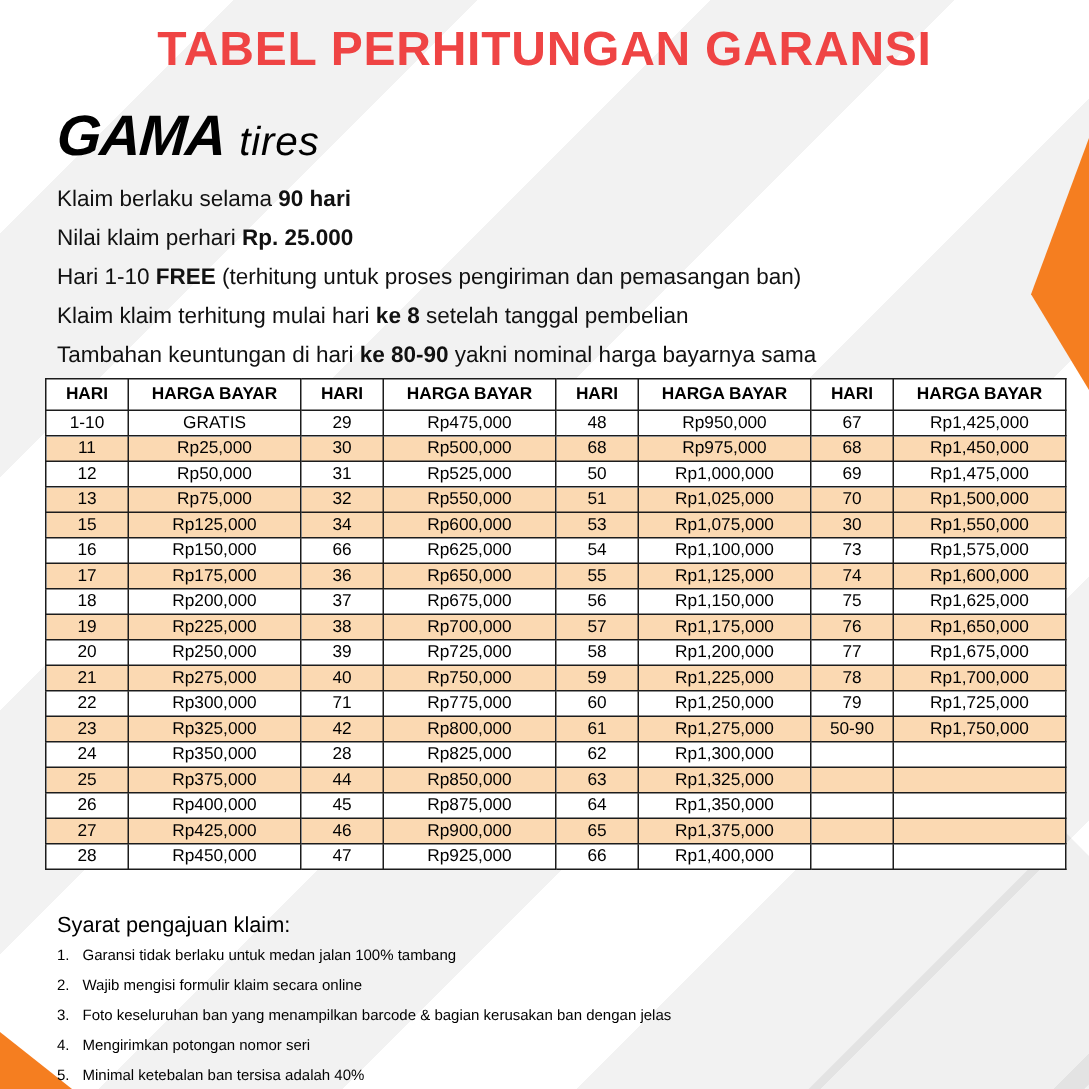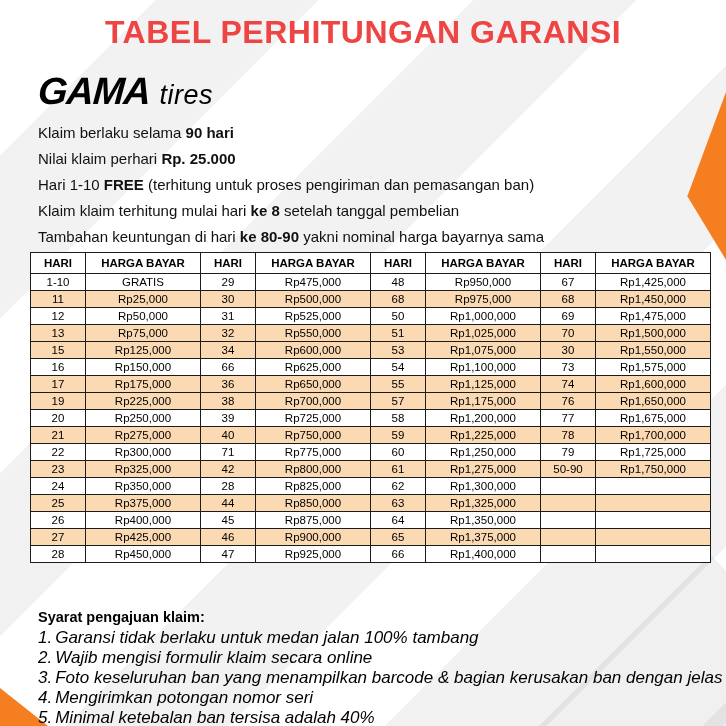--- a/index.html
+++ b/index.html
@@ -39,22 +39,22 @@
   .gtable col.c-hari{width:55px;}
   .gtable col.c-harga{width:115px;}
   .gtable th,.gtable td{border:1px solid #1c1c1c;text-align:center;padding:0;
     overflow:hidden;white-space:nowrap;color:#000;}
   .gtable th{height:20px;font-size:11.5px;font-weight:bold;background:#fff;margin-left:16px;}
   .gtable td{height:16px;line-height:16px;font-size:11.5px;background:#fff;}
   .gtable tr.stripe td{background:var(--stripe);}
   .gtable td.empty{background:#fff;}
 
   .terms{position:absolute;left:38px;top:606px;}
-  .terms-title{font-weight:bold;font-size:14.5px;height:22px;line-height:22px;}
-  .terms-item{font-size:17px;line-height:20px;white-space:nowrap;font-style:italic;}
+  .terms-title{font-weight:normal;font-size:14.5px;height:22px;line-height:22px;}
+  .terms-item{font-size:10px;line-height:20px;white-space:nowrap;}
   .terms-item .num{display:inline-block;min-width:14px;margin-right:3px;}
 </style>
 </head>
 <body>
 
 <div class="canvas">
   <div class="bg-stripes"></div>
   <div class="accent-right"></div>
   <div class="accent-bottom-left"></div>
   <div class="gray-bottom-right"></div>
@@ -160,20 +160,30 @@
         </tr>
         <tr class="stripe">
           <td>17</td>
           <td>Rp175,000</td>
           <td>36</td>
           <td>Rp650,000</td>
           <td>55</td>
           <td>Rp1,125,000</td>
           <td>74</td>
           <td>Rp1,600,000</td>
+        </tr>
+        <tr>
+          <td>18</td>
+          <td>Rp200,000</td>
+          <td>37</td>
+          <td>Rp675,000</td>
+          <td>56</td>
+          <td>Rp1,150,000</td>
+          <td>75</td>
+          <td>Rp1,625,000</td>
         </tr>
         <tr class="stripe">
           <td>19</td>
           <td>Rp225,000</td>
           <td>38</td>
           <td>Rp700,000</td>
           <td>57</td>
           <td>Rp1,175,000</td>
           <td>76</td>
           <td>Rp1,650,000</td>

